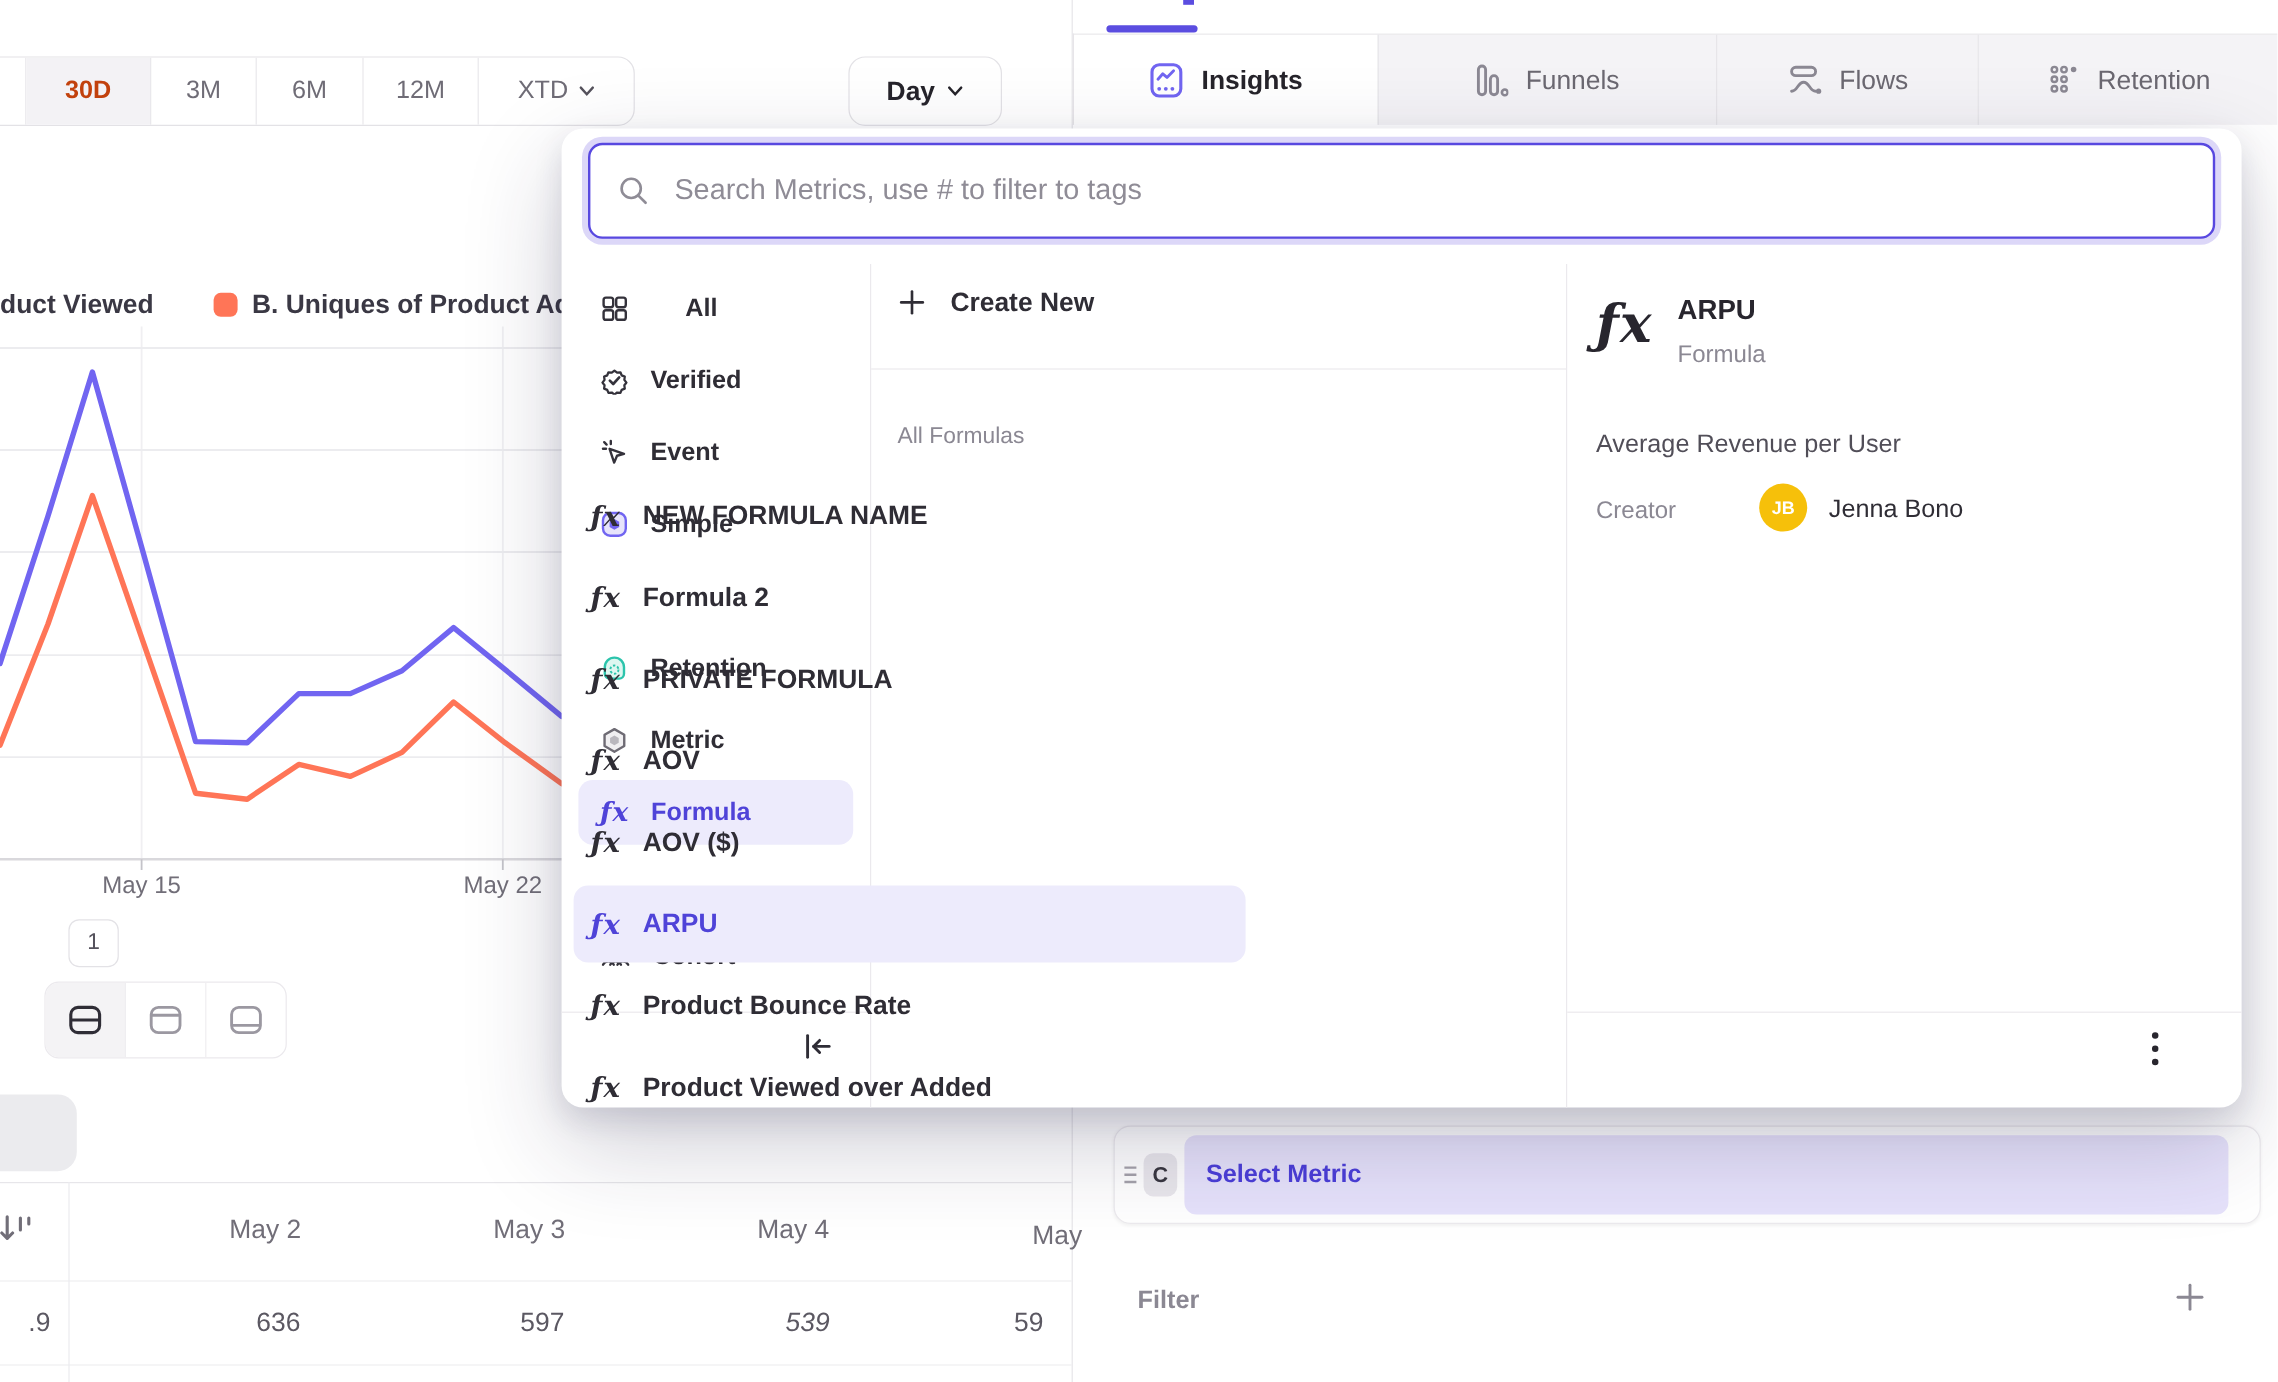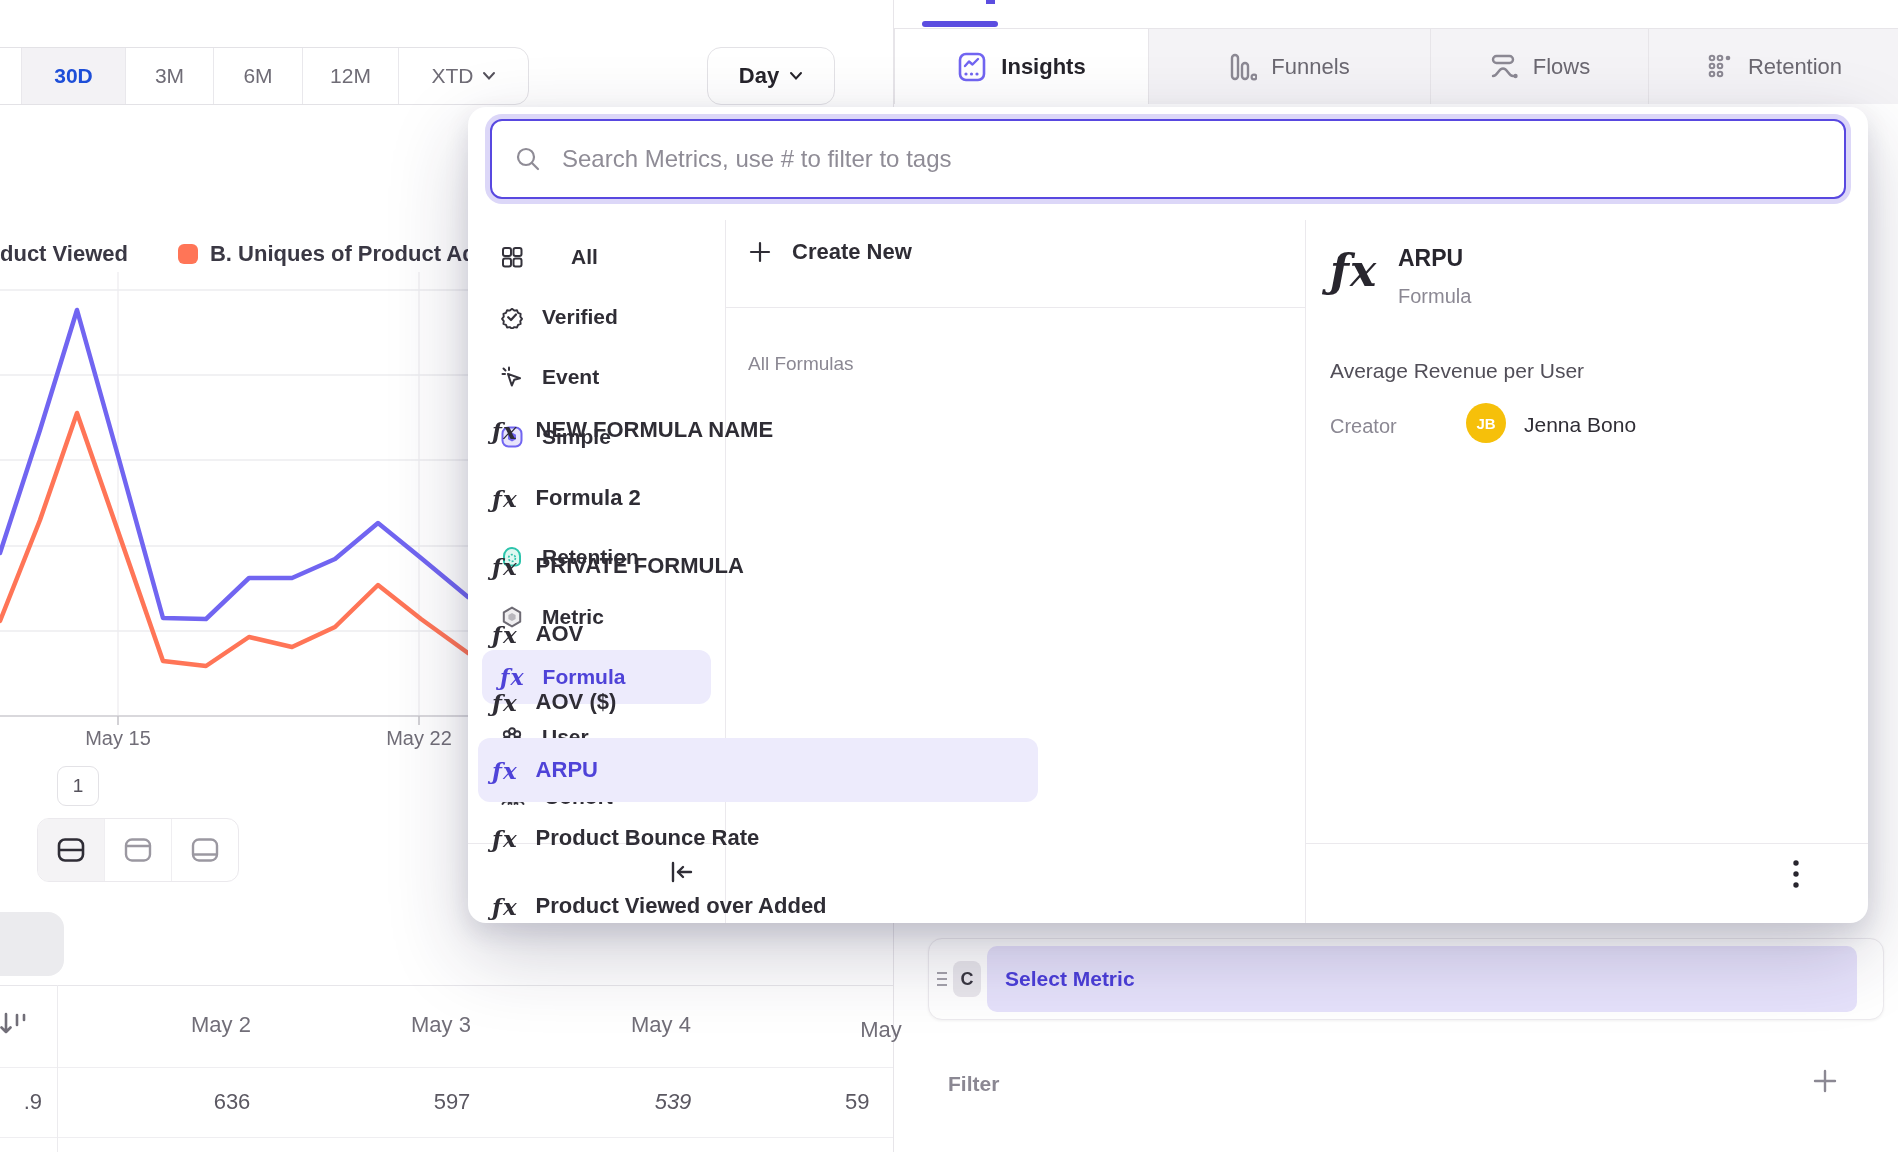--- a/index.html
+++ b/index.html
@@ -6,21 +6,21 @@
   .screen{position:relative;width:1898px;height:1152px;overflow:hidden;background:#ffffff;
           font-family:"Liberation Sans", sans-serif;color:#2f2d36;}
   .abs{position:absolute;}
   .nowrap{white-space:nowrap;}
 
   
   .range-group{display:flex;border:1px solid #e3e2e6;border-radius:14px;background:#fff;overflow:hidden;height:56px;}
   .range-seg{display:flex;align-items:center;justify-content:center;font-size:21px;color:#6f6c76;
              border-right:1px solid #e9e8ec;gap:8px;cursor:pointer;}
   .range-seg:last-child{border-right:none;}
-  .range-seg.sel{background:#f3f2f5;color:#1d4ed8;font-weight:bold;align-items:center;}
+  .range-seg.sel{background:#f3f2f5;color:#c2410c;font-weight:bold;align-items:center;}
   .pill-btn{display:flex;align-items:center;justify-content:center;gap:10px;border:1px solid #e3e2e6;
             border-radius:14px;background:#fff;font-size:22px;color:#26242b;font-weight:bold;}
 
   
   .tabbar{display:flex;border-top:1px solid #e7e5e9;border-left:1px solid #e7e5e9;height:75px;}
   .tab{display:flex;align-items:center;justify-content:center;gap:14px;font-size:22px;color:#6b6871;
        background:#f4f3f6;border-left:1px solid #e7e5e9;cursor:pointer;}
   .tab:first-child{border-left:none;}
   .tab.active{background:#ffffff;color:#26242b;font-weight:bold;}
 
@@ -298,31 +298,20 @@
       <svg width="24" height="24" viewBox="0 0 24 24">
         <polygon points="12,2.6 20.2,7.3 20.2,16.7 12,21.4 3.8,16.7 3.8,7.3" fill="#f0eff1" stroke="#6e6b74" stroke-width="2" stroke-linejoin="round"></polygon>
         <polygon points="12,8 15.6,10 15.6,14 12,16 8.4,14 8.4,10" fill="#b9b7bd"></polygon>
       </svg>
       <span>Metric</span>
     </div>
     <div class="side-item active" style="top:543px;">
       <span class="fx" style="font-size:22px;">ƒx</span>
       <span>Formula</span>
     </div>
-    <div class="side-item" style="top:603px;">
-      <svg width="24" height="24" viewBox="0 0 24 24">
-        <circle cx="12" cy="6.2" r="3" fill="none" stroke="#34323b" stroke-width="1.9"></circle>
-        <circle cx="17.2" cy="9.2" r="3" fill="none" stroke="#34323b" stroke-width="1.9"></circle>
-        <circle cx="17.2" cy="14.8" r="3" fill="none" stroke="#34323b" stroke-width="1.9"></circle>
-        <circle cx="12" cy="17.8" r="3" fill="none" stroke="#34323b" stroke-width="1.9"></circle>
-        <circle cx="6.8" cy="14.8" r="3" fill="none" stroke="#34323b" stroke-width="1.9"></circle>
-        <circle cx="6.8" cy="9.2" r="3" fill="none" stroke="#34323b" stroke-width="1.9"></circle>
-      </svg>
-      <span>User</span>
-    </div>
     <div class="side-item" style="top:663px;">
       <svg width="26" height="24" viewBox="0 0 26 24">
         <circle cx="7" cy="10" r="2.6" fill="none" stroke="#34323b" stroke-width="1.9"></circle>
         <circle cx="19" cy="10" r="2.6" fill="none" stroke="#34323b" stroke-width="1.9"></circle>
         <circle cx="13" cy="8" r="2.8" fill="none" stroke="#34323b" stroke-width="1.9"></circle>
         <path d="M2.5 19 a5 5 0 0 1 9 0 M8.5 19 a5 5 0 0 1 9 0 M14.5 19 a5 5 0 0 1 9 0" fill="none" stroke="#34323b" stroke-width="1.9" stroke-linecap="round"></path>
       </svg>
       <span>Cohort</span>
     </div>
 

